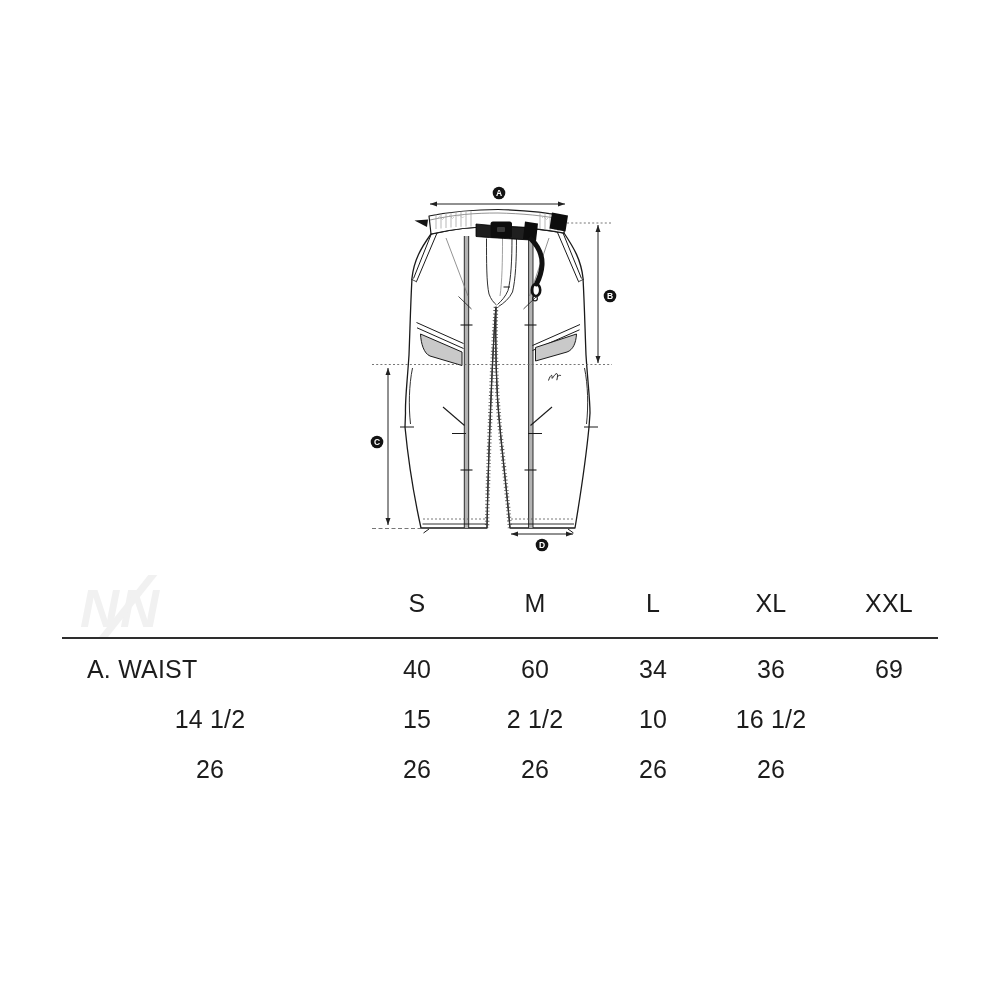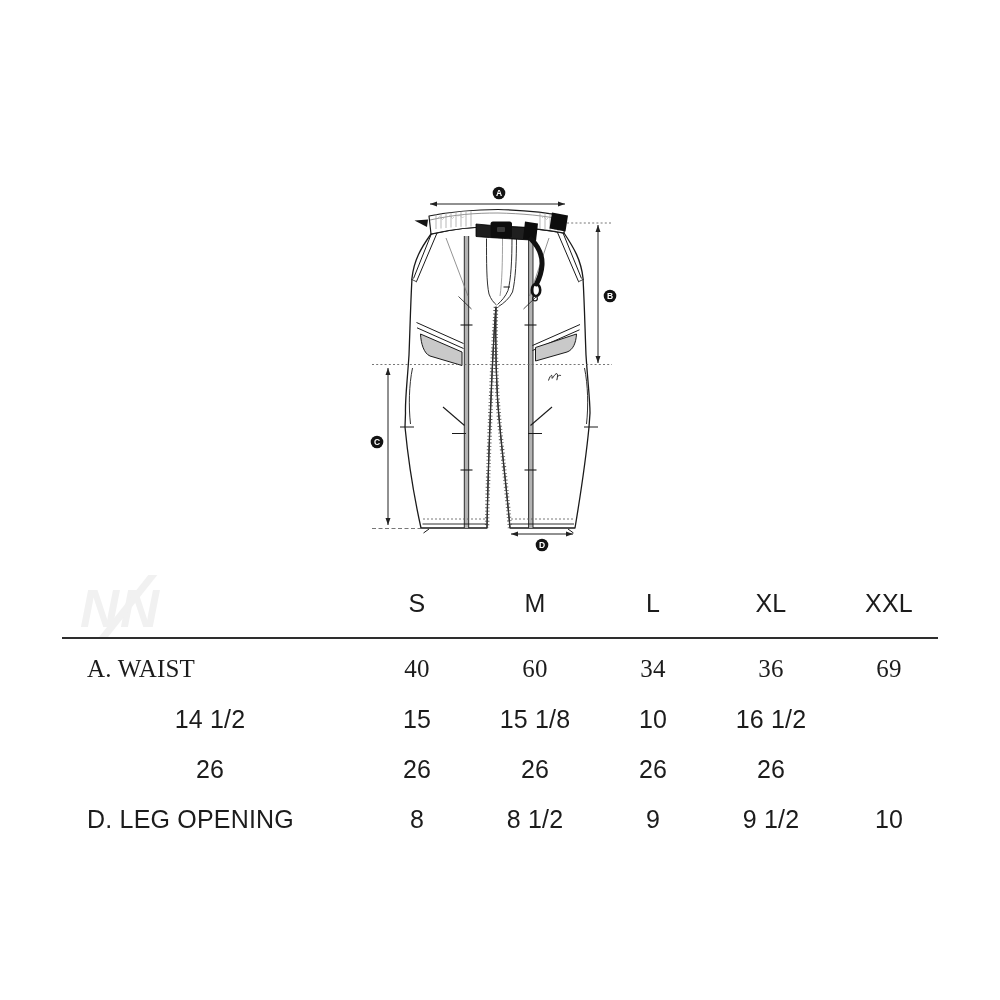--- a/index.html
+++ b/index.html
@@ -6,21 +6,21 @@
   .canvas{position:relative;width:1000px;height:1000px;background:#ffffff;overflow:hidden;
           font-family:"Liberation Sans",sans-serif;}
   .diagram{position:absolute;left:0;top:0;}
   .marker-letter{font-family:"Liberation Sans",sans-serif;font-weight:700;font-size:8.5px;fill:#ffffff;text-anchor:middle;}
   .wm-letter{font-family:"Liberation Sans",sans-serif;font-weight:700;font-style:italic;font-size:54px;fill:#f1f1f1;}
   .chart{position:absolute;left:62px;top:575px;width:886px;font-size:25px;color:#1c1c1c;letter-spacing:.2px;}
   .row{display:grid;grid-template-columns:296px 118px 118px 118px 118px 118px;align-items:center;position:relative;z-index:2;}
   .row.header{height:56px;}
   .rule{width:876px;height:2px;background:#2e2e2e;margin-top:6px;position:relative;z-index:2;}
   .row.body{height:50px;}
-  .row.body.first{margin-top:5px;font-family:Liberation Serif, serif;}
+  .row.body.first{margin-top:5px;}
   .cell{text-align:center;}
   .label{padding-left:25px;text-align:left;}
   .watermark{position:absolute;left:16px;top:0px;z-index:1;}
 </style>
 </head>
 <body>
 
 <div class="canvas">
 
   <svg class="diagram" width="1000" height="570" viewBox="0 0 1000 570">
@@ -224,36 +224,28 @@
       <div class="cell">40</div>
       <div class="cell">60</div>
       <div class="cell">34</div>
       <div class="cell">36</div>
       <div class="cell">69</div>
     </div>
 
     <div class="row body">
       <div class="cell">14 1/2</div>
       <div class="cell">15</div>
-      <div class="cell">15 1/8</div>
+      <div class="cell">2 1/2</div>
       <div class="cell">10</div>
       <div class="cell">16 1/2</div>
     </div>
 
     <div class="row body">
       <div class="cell">26</div>
       <div class="cell">26</div>
       <div class="cell">26</div>
       <div class="cell">26</div>
       <div class="cell">26</div>
     </div>
 
-    <div class="row body">
-      <div class="label">D. LEG OPENING</div>
-      <div class="cell">8</div>
-      <div class="cell">8 1/2</div>
-      <div class="cell">9</div>
-      <div class="cell">9 1/2</div>
-      <div class="cell">10</div>
-    </div>
 
   </div>
 </div>
 
 </body></html>

